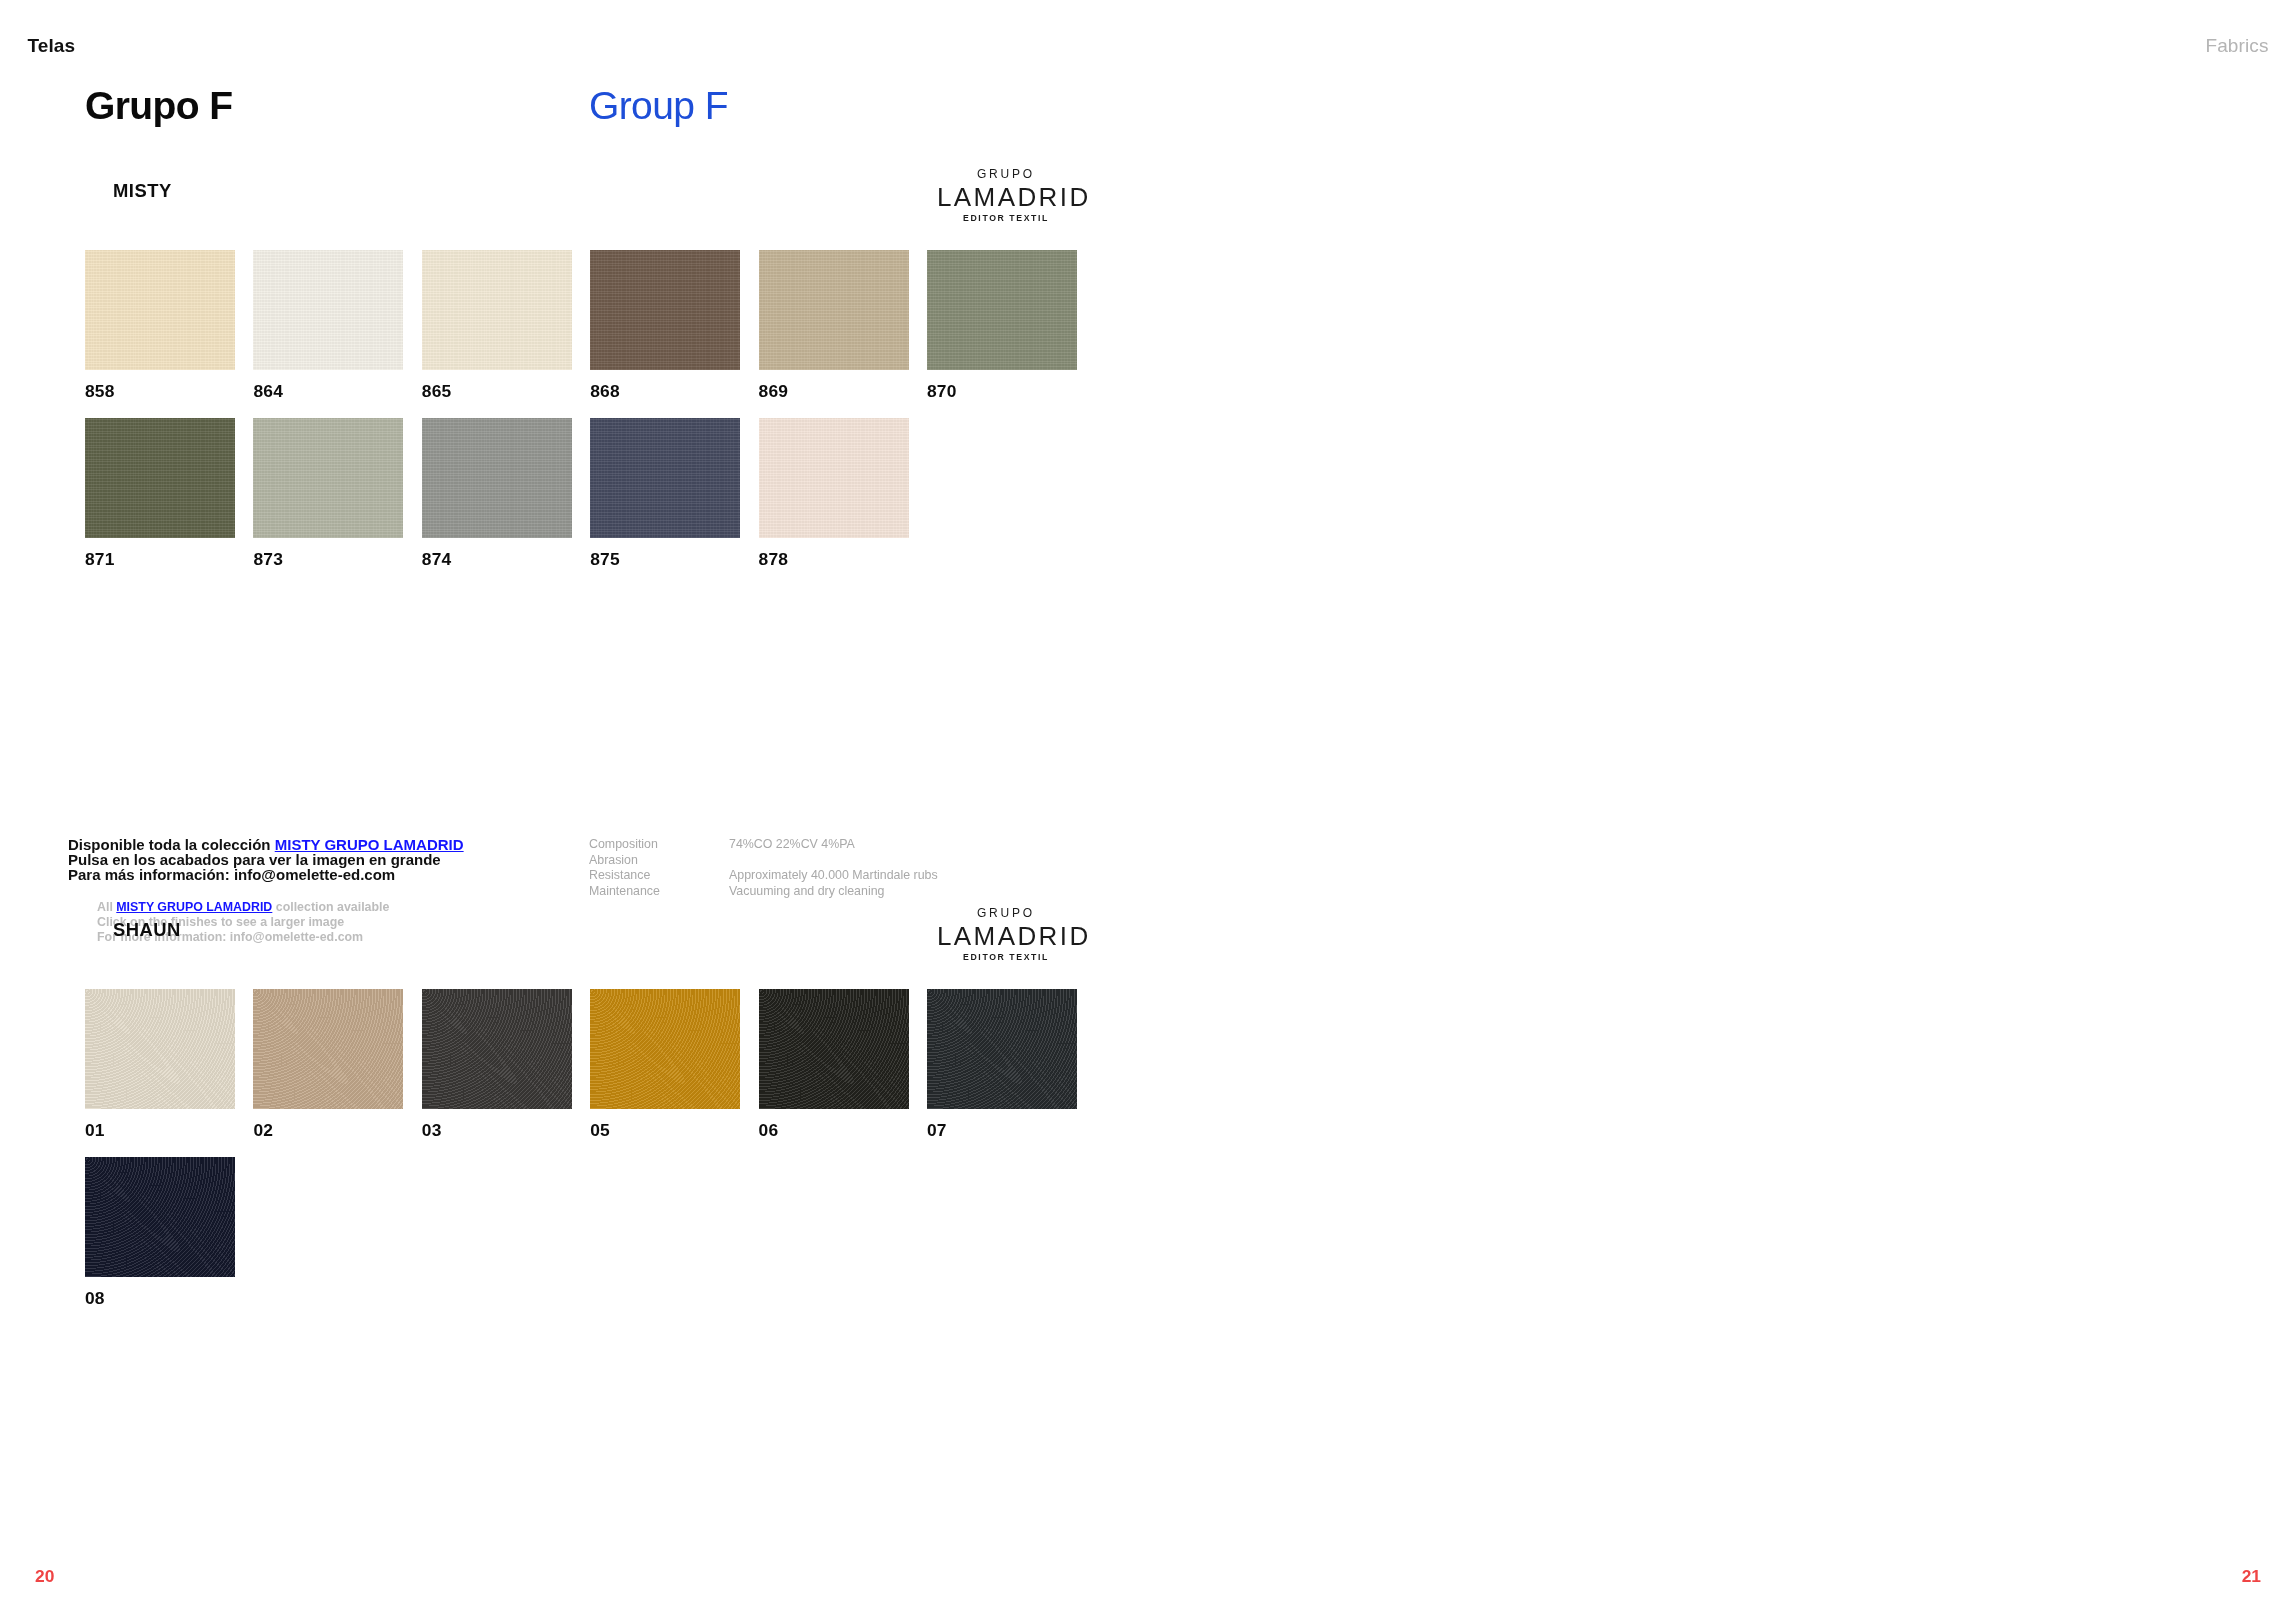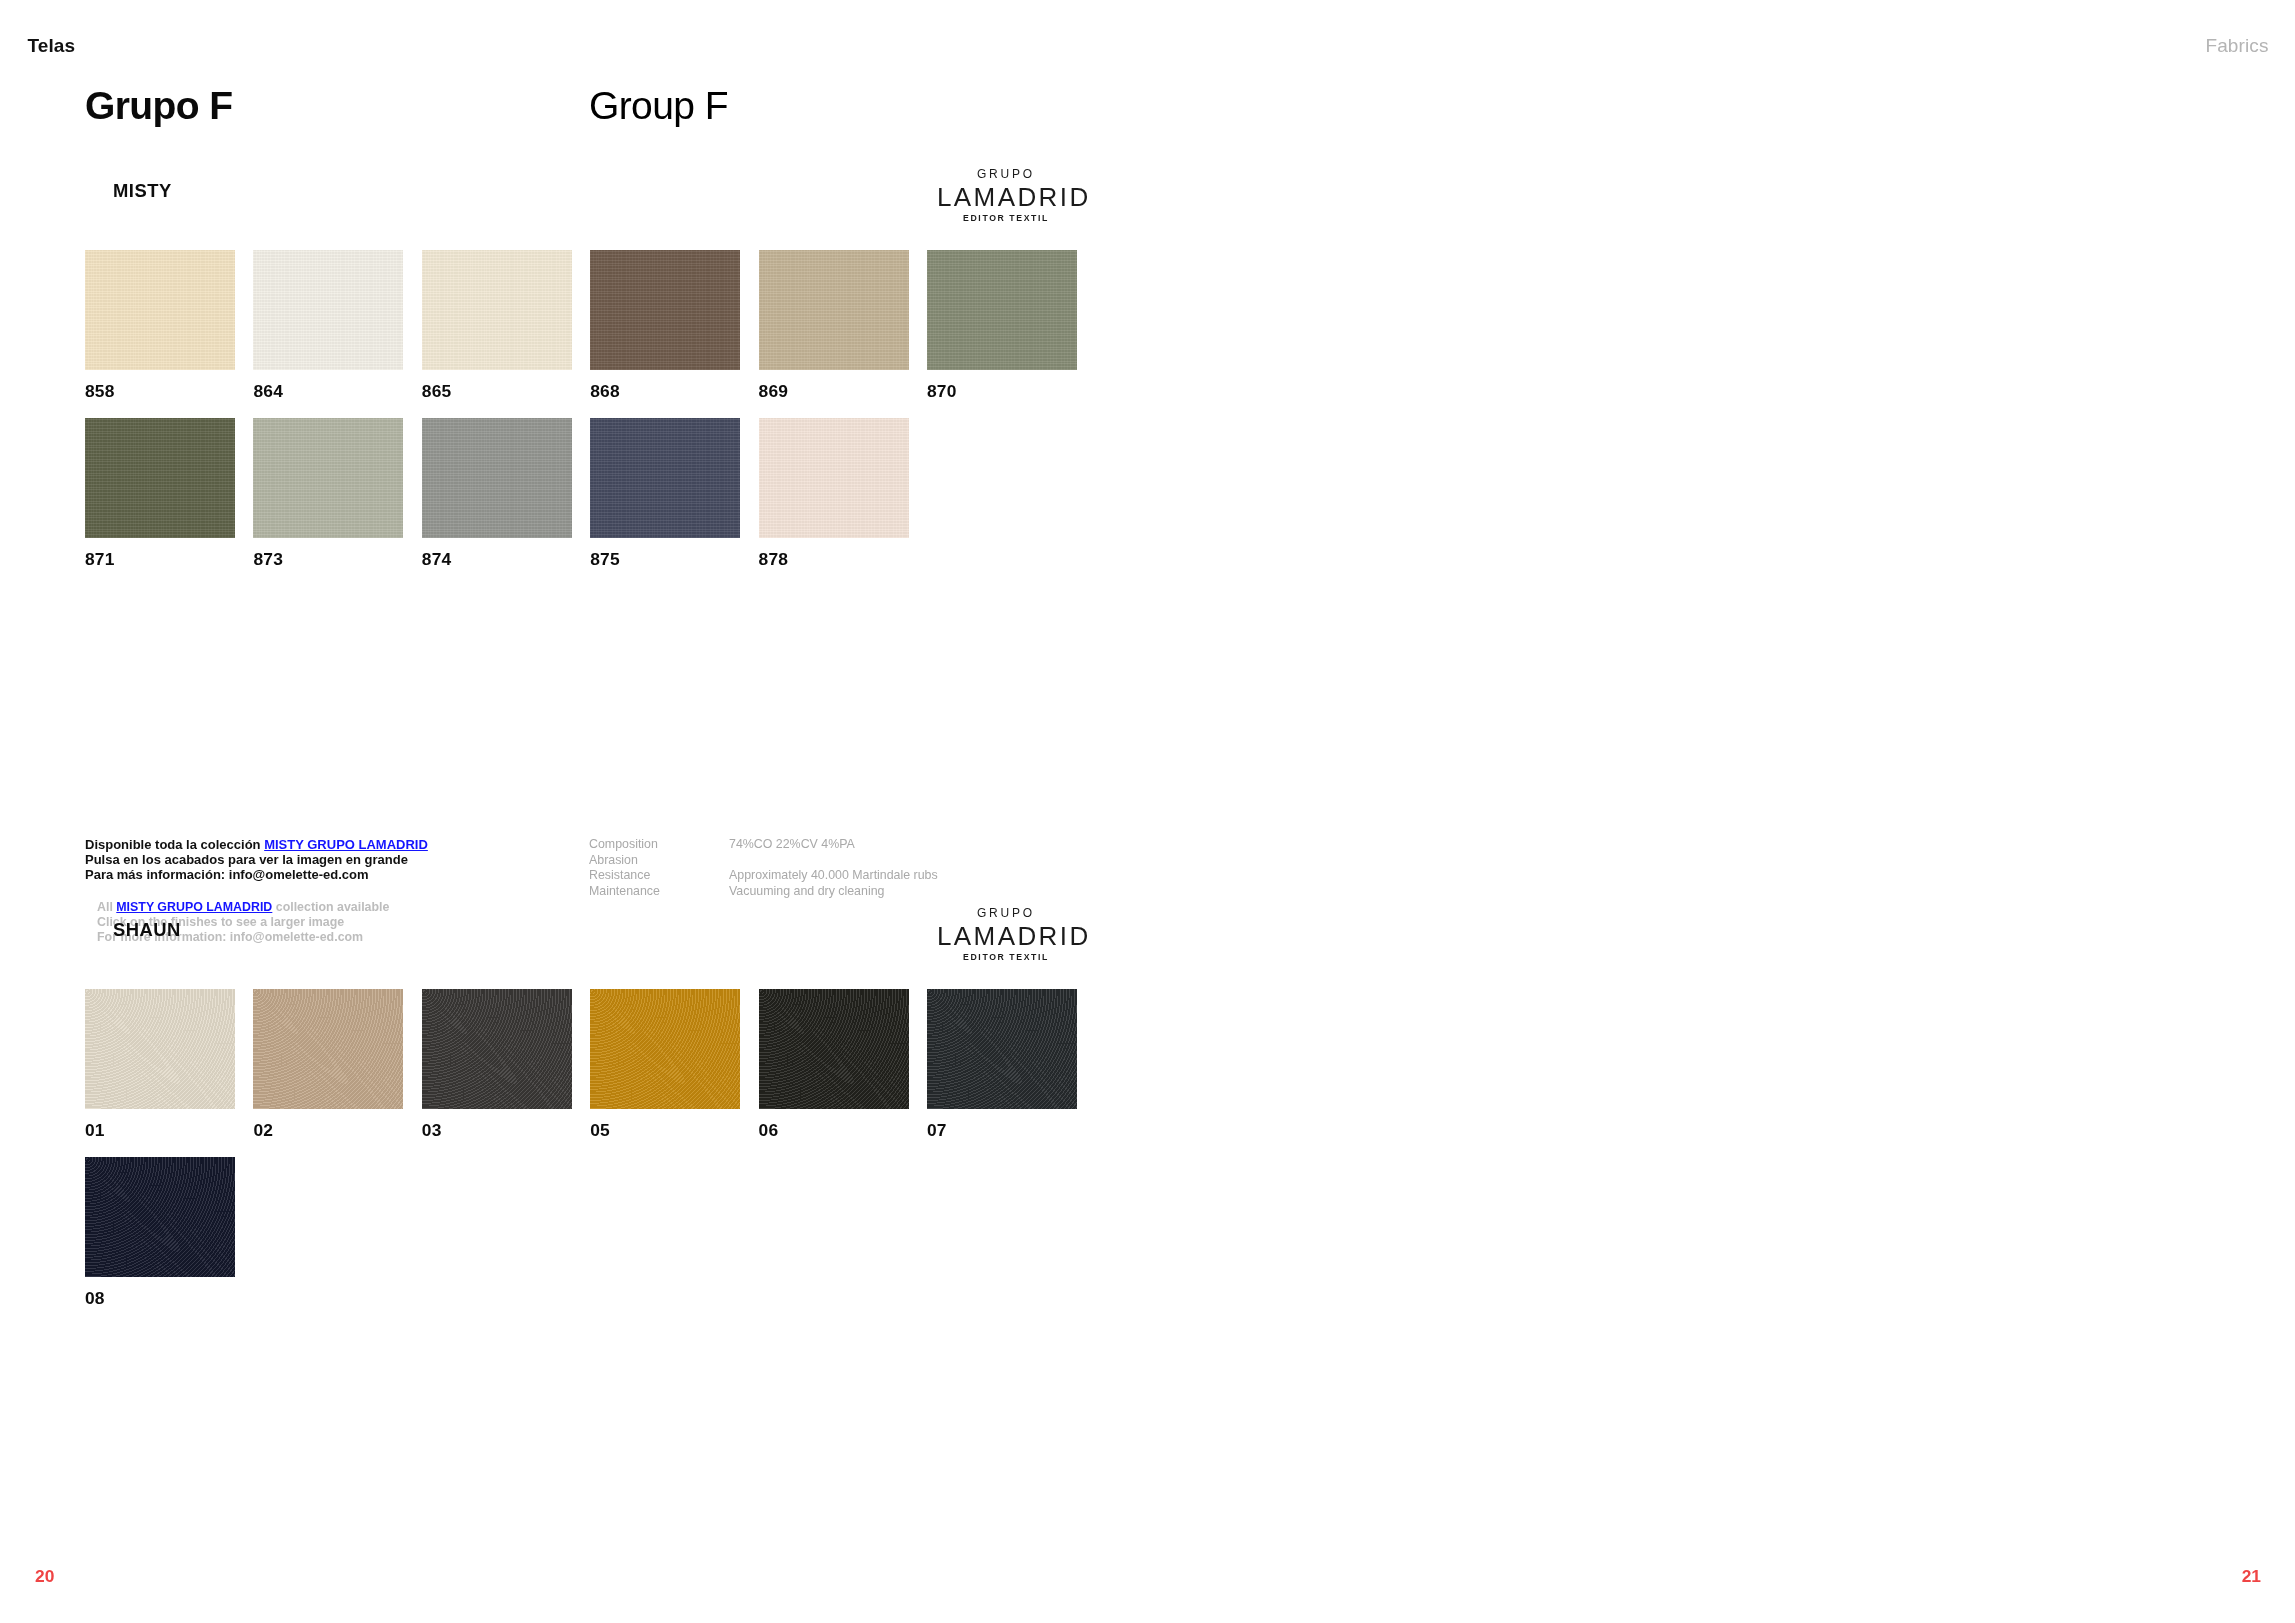--- a/index.html
+++ b/index.html
@@ -49,21 +49,21 @@
     font-weight: 700;
     color: #0a0a0a;
     letter-spacing: -0.6px;
   }
   .title-en {
     position: absolute;
     left: 589px;
     top: 84px;
     font-size: 39px;
     font-weight: 400;
-    color: #000000;
+    color: #1d4ed8;
     letter-spacing: -0.6px;
   }
 
   
   .collection { position: absolute; left: 0; width: 2296px; }
   #collection-misty { top: 180px; }
   #collection-shaun { top: 919px; }
 
   .coll-name {
     position: absolute;
@@ -148,22 +148,22 @@
     font-size: 17.4px;
     font-weight: 700;
     color: #0d0d0d;
     letter-spacing: 0.2px;
     line-height: 1.1;
   }
 
   
   .info-es {
     position: absolute;
-    left: 85px;
-    font-size: 13px;
+    left: 68px;
+    font-size: 15px;
     font-weight: 700;
     line-height: 15px;
     color: #111111;
     white-space: nowrap;
   }
   .info-en {
     position: absolute;
     left: 73px;
     font-size: 12.4px;
     font-weight: 700;

